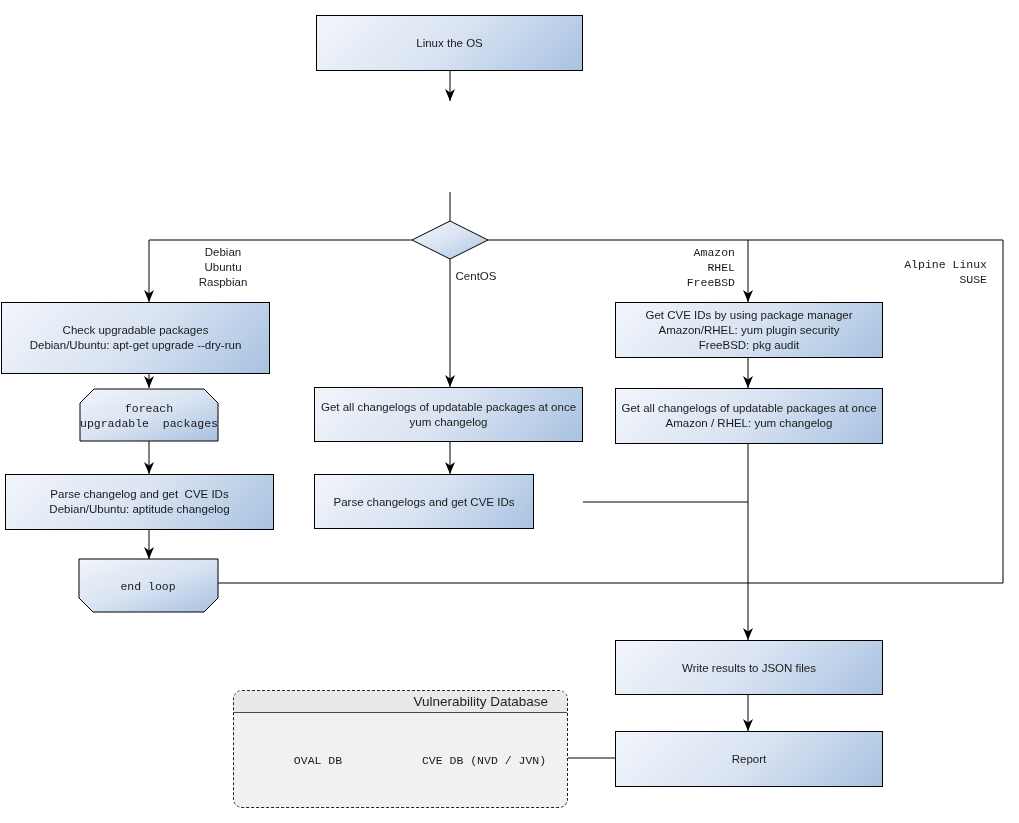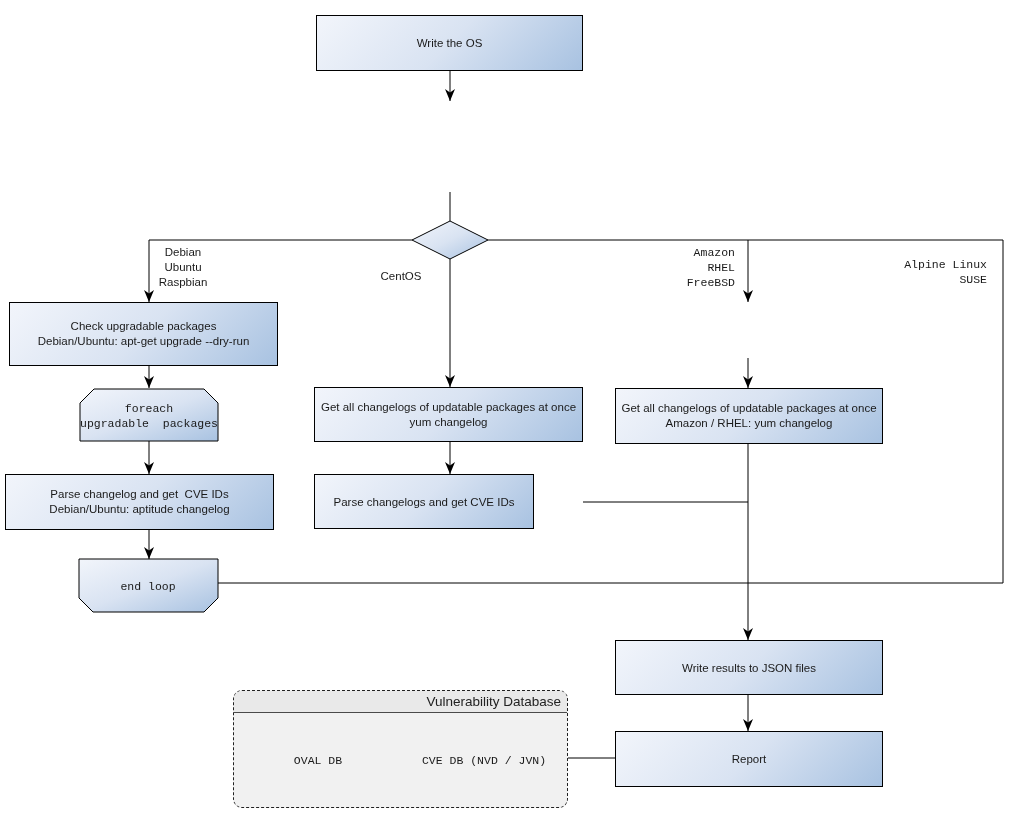--- a/index.html
+++ b/index.html
@@ -18,31 +18,31 @@
     white-space:pre;text-align:center;width:max-content;
     font-size:11.5px;line-height:15px;color:#1a1a1a;
   }
   .shape-label{position:absolute;z-index:3;transform:translate(-50%,-50%);
     white-space:pre;text-align:center;width:max-content;
     font-size:11.5px;line-height:15px;color:#1a1a1a;font-family:Liberation Mono, monospace;}
   .edge-label{
     position:absolute;z-index:2;white-space:pre;
     font-size:11.5px;line-height:15px;color:#1a1a1a;
   }
-  .edge-label.center{transform:translateX(-50%);text-align:center;}
+  .edge-label.center{transform:translateX(-50%);text-align:center;margin-left:40px;}
   .edge-label.right{text-align:right;font-family:Liberation Mono, monospace;}
   #vulndb{
     position:absolute;z-index:2;left:233px;top:690px;width:335px;height:118px;
     box-sizing:border-box;border:1.5px dashed #222;border-radius:9px;
     background:#f1f1f1;
   }
   #vulndb .band{
     box-sizing:border-box;height:22px;border-bottom:1px solid #4a4a4a;
     border-radius:8px 8px 0 0;background:#e9e9e9;
-    display:flex;align-items:center;justify-content:flex-end;padding:0 6px;
+    display:flex;align-items:center;justify-content:flex-end;padding:0 19px;
   }
   #vulndb .band .title{font-size:13.5px;color:#222;white-space:pre;}
 </style>
 </head>
 <body>
 
 <div id="canvas">
 
   <svg id="wires" width="1019" height="823" viewBox="0 0 1019 823">
     <defs>
@@ -96,43 +96,48 @@
       <path d="M249 742 V776 A69 11 0 0 0 387 776 V742" fill="url(#gBox)" stroke="#000"></path>
       <ellipse cx="318" cy="742" rx="69" ry="11" fill="url(#gBox)" stroke="#000"></ellipse>
     </g>
     <g>
       <path d="M416 742 V776 A68 11 0 0 0 552 776 V742" fill="url(#gBox)" stroke="#000"></path>
       <ellipse cx="484" cy="742" rx="68" ry="11" fill="url(#gBox)" stroke="#000"></ellipse>
     </g>
   </svg>
 
   <div class="node" style="left:316px;top:15px;width:267px;height:56px">
-    <div class="label">Write the OS</div>
+    <div class="label">Linux the OS</div>
   </div>
 
 
-  <div class="node" style="left:9px;top:302px;width:269px;height:64px">
+  <div class="node" style="left:1px;top:302px;width:269px;height:72px">
     <div class="label">Check upgradable packages
 Debian/Ubuntu: apt-get upgrade --dry-run</div>
   </div>
 
   <div class="node" style="left:5px;top:474px;width:269px;height:56px">
     <div class="label">Parse changelog and get  CVE IDs
 Debian/Ubuntu: aptitude changelog</div>
   </div>
 
   <div class="node" style="left:314px;top:387px;width:269px;height:55px">
     <div class="label">Get all changelogs of updatable packages at once
 yum changelog</div>
   </div>
 
   <div class="node" style="left:314px;top:474px;width:220px;height:55px">
     <div class="label">Parse changelogs and get CVE IDs</div>
   </div>
 
+  <div class="node" style="left:615px;top:302px;width:268px;height:56px">
+    <div class="label">Get CVE IDs by using package manager
+Amazon/RHEL: yum plugin security
+FreeBSD: pkg audit</div>
+  </div>
 
   <div class="node" style="left:615px;top:388px;width:268px;height:56px">
     <div class="label">Get all changelogs of updatable packages at once
 Amazon / RHEL: yum changelog</div>
   </div>
 
   <div class="node" style="left:615px;top:640px;width:268px;height:55px">
     <div class="label">Write results to JSON files</div>
   </div>
 
@@ -140,21 +145,21 @@
     <div class="label">Report</div>
   </div>
 
   <div class="shape-label" style="left:149px;top:416px">foreach
 upgradable  packages</div>
   <div class="shape-label" style="left:148px;top:586px">end loop</div>
 
   <div class="edge-label center" style="left:183px;top:245px">Debian
 Ubuntu
 Raspbian</div>
-  <div class="edge-label center" style="left:401px;top:269px">CentOS</div>
+  <div class="edge-label center" style="left:436px;top:269px">CentOS</div>
   <div class="edge-label right" style="right:284px;top:245px">Amazon
 RHEL
 FreeBSD</div>
   <div class="edge-label right" style="right:32px;top:257px">Alpine Linux
 SUSE</div>
 
   <div id="vulndb">
     <div class="band">
       <span class="title">Vulnerability Database</span>
     </div>

